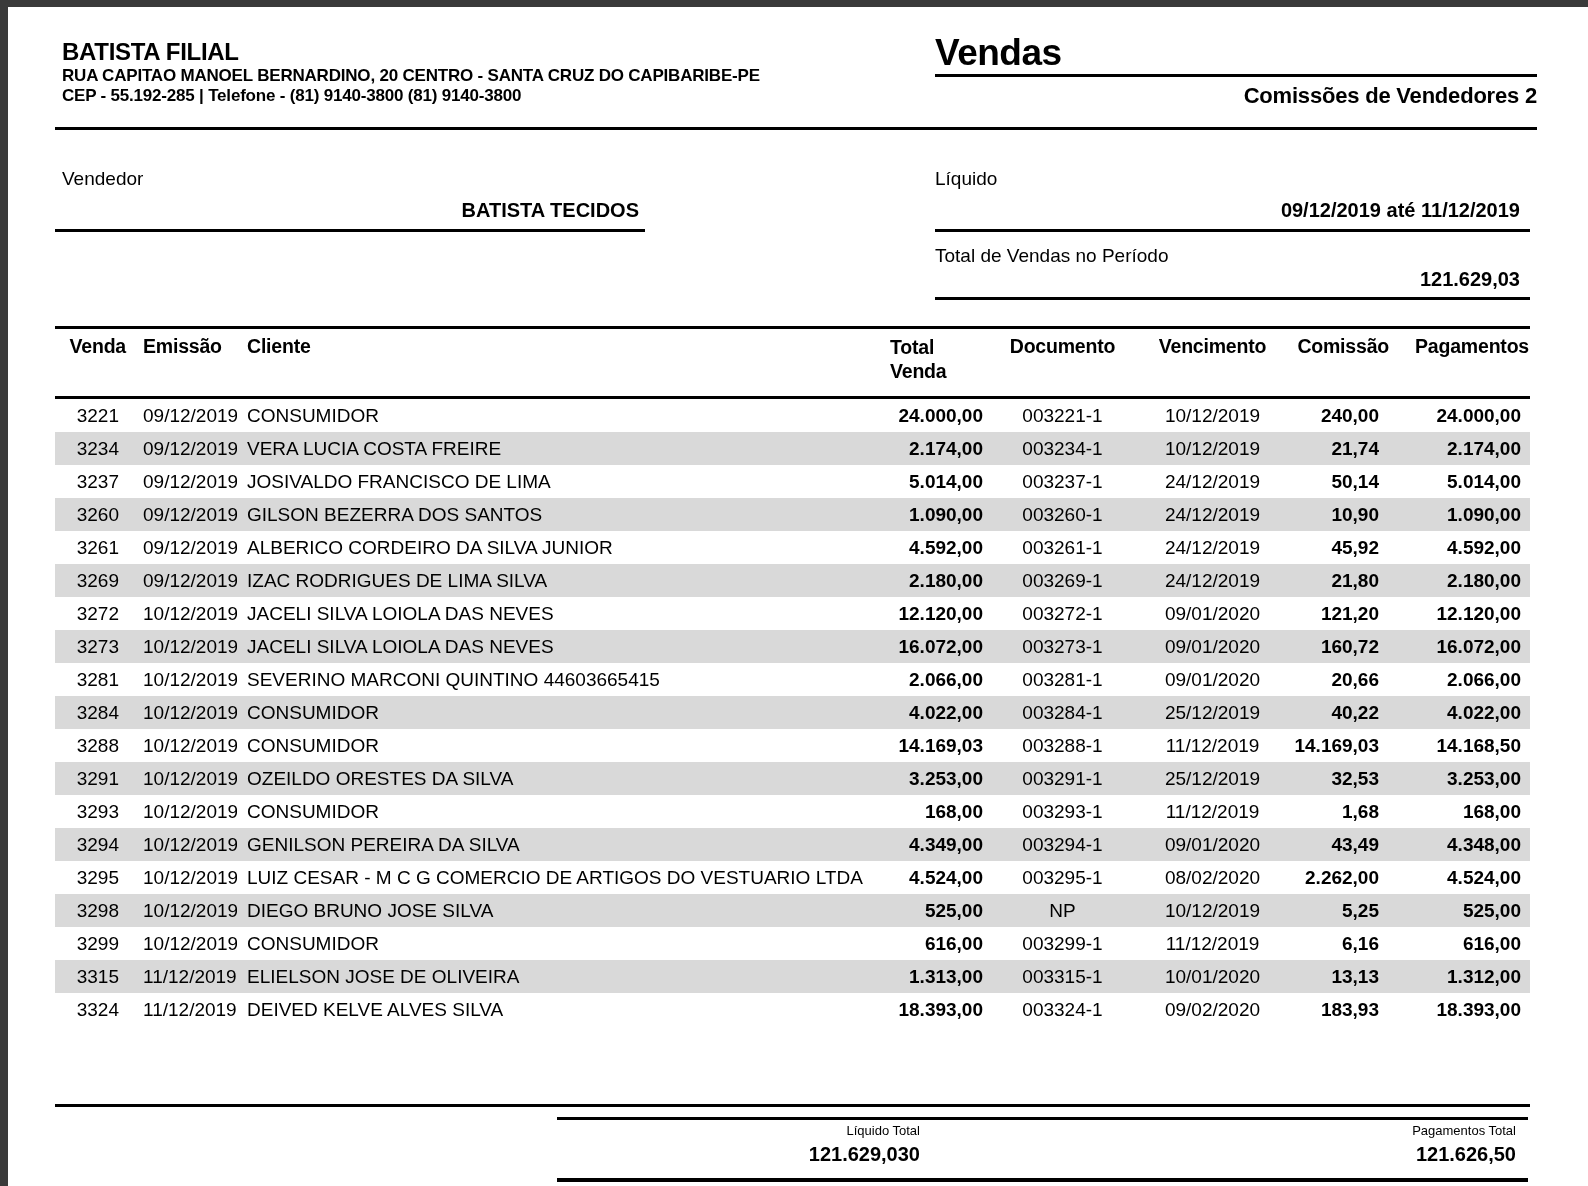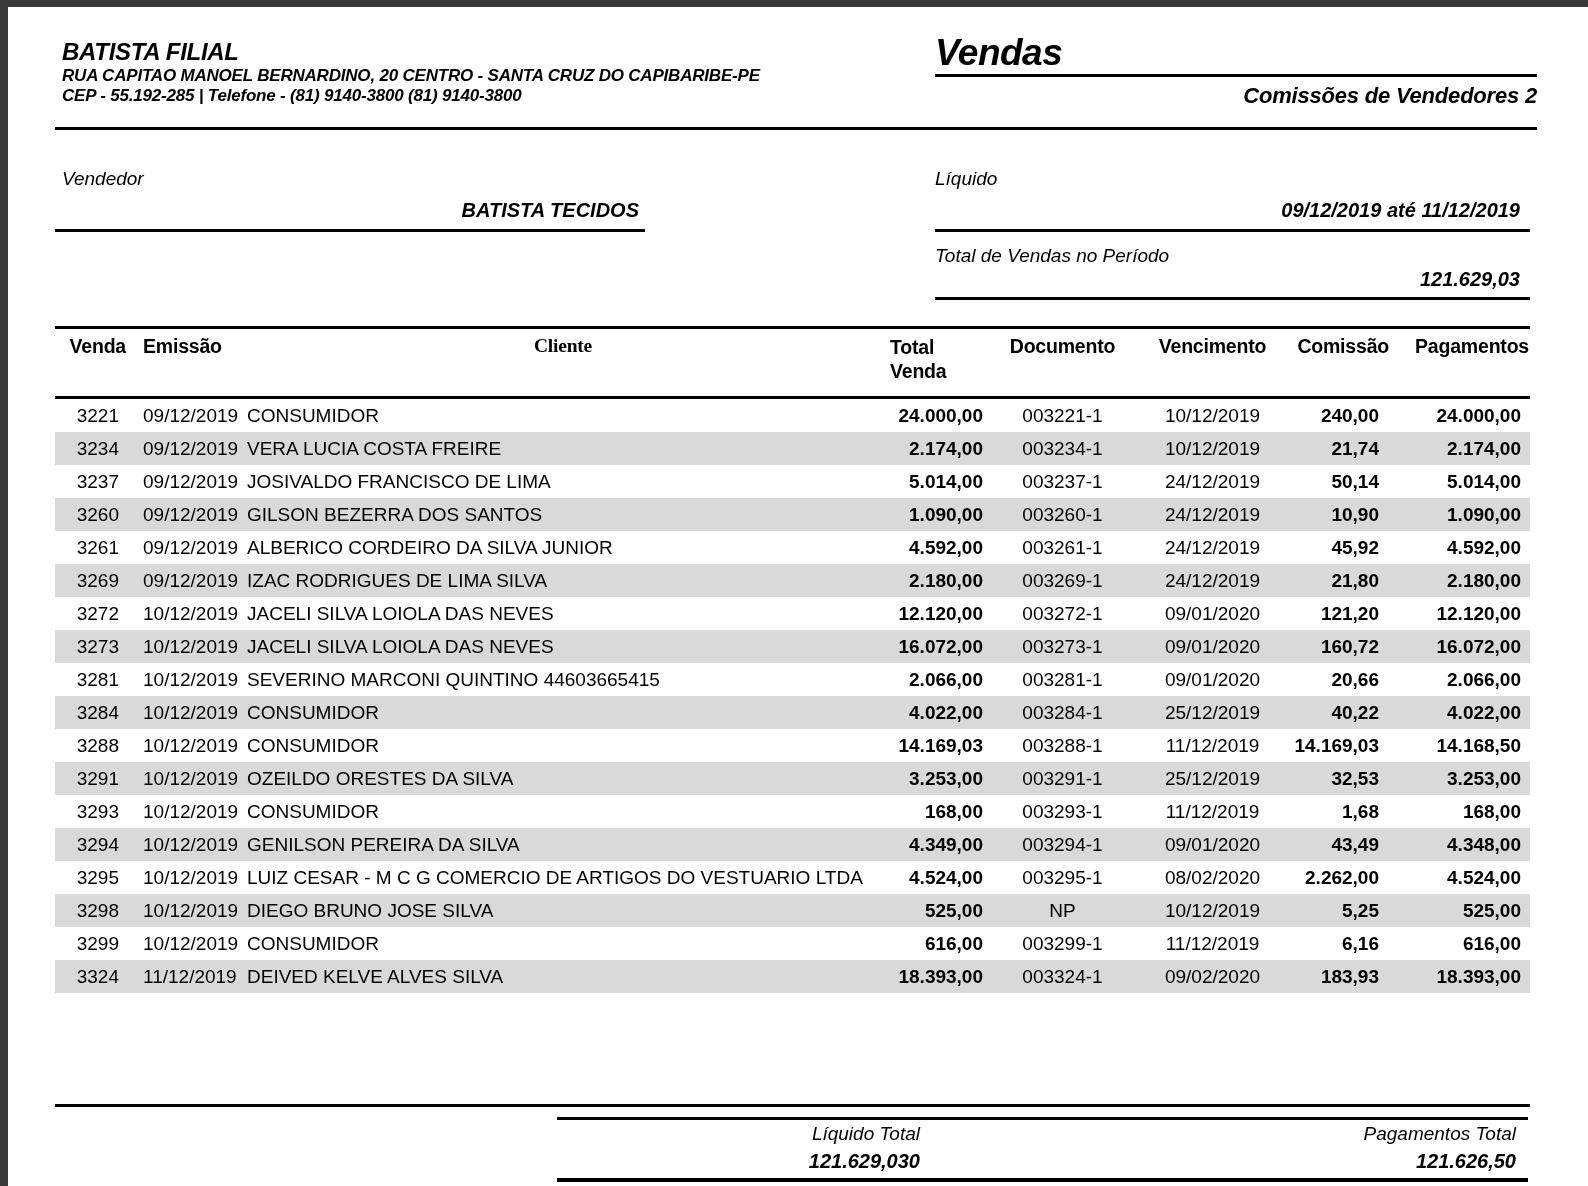--- a/index.html
+++ b/index.html
@@ -1,21 +1,21 @@
 <!DOCTYPE html>
 <html lang="pt-BR"><head>
 <meta charset="utf-8">
 <style>
   html,body{margin:0;padding:0;}
   body{
     width:1588px;height:1186px;position:relative;background:#fff;overflow:hidden;
     font-family:"Liberation Sans","DejaVu Sans",sans-serif;color:#000;
     -webkit-font-smoothing:antialiased;
   }
-  .abs{position:absolute;font-style:italic;}
+  .abs{position:absolute;}
   
   .frame-left{left:0;top:0;width:8px;height:1186px;background:#3a3a3a;}
   .frame-top{left:0;top:0;width:1588px;height:7px;background:#3a3a3a;}
 
   
   .company{left:62px;top:38px;width:830px;}
   .company-name{font-size:24px;font-weight:bold;letter-spacing:-0.3px;}
   .company-line{font-size:17px;font-weight:bold;margin-top:0;letter-spacing:-0.2px;}
 
   
@@ -49,21 +49,21 @@
     border-top:3px solid #000;border-bottom:3px solid #000;letter-spacing:-0.2px;
   }
   table.sales td{height:33px;font-size:19px;vertical-align:middle;padding-top:0;padding-bottom:0;white-space:nowrap;overflow:hidden;}
   table.sales tbody tr:nth-child(even){background:#d9d9d9;}
   .col-venda{width:72px;}  .col-emissao{width:110px;} .col-cliente{width:643px;}
   .col-total{width:105px;} .col-doc{width:155px;}     .col-venc{width:145px;}
   .col-com{width:105px;}   .col-pag{width:140px;}
 
   th.h-venda{text-align:right;}
   th.h-emissao{text-align:left;padding-left:16px;}
-  th.h-cliente{text-align:center;padding-left:10px;font-family:Liberation Serif, serif;}
+  th.h-cliente{text-align:left;padding-left:10px;}
   th.h-total{text-align:left;padding-left:10px;}
   th.h-total span{display:block;line-height:24px;}
   th.h-doc,th.h-venc{text-align:center;}
   th.h-com,th.h-pag{text-align:right;}
 
   td.c-venda{text-align:right;padding-right:8px;}
   td.c-emissao{text-align:left;padding-left:16px;}
   td.c-cliente{text-align:left;padding-left:10px;}
   td.c-total{text-align:right;padding-right:2px;font-weight:bold;}
   td.c-doc{text-align:center;}
@@ -72,21 +72,21 @@
   td.c-pag{text-align:right;padding-right:9px;font-weight:bold;}
 
   .table-bottom-rule{left:55px;top:1104px;width:1475px;height:3px;background:#000;}
 
   
   .footer-top-rule{left:557px;top:1117px;width:971px;height:3px;background:#000;}
   .footer-bottom-rule{left:557px;top:1178px;width:971px;height:4px;background:#000;}
   .footer-cell{text-align:right;}
   .footer-left{left:557px;top:1123px;width:363px;}
   .footer-right{left:990px;top:1123px;width:526px;}
-  .footer-label{font-size:19px;}
+  .footer-label{font-size:13px;}
   .footer-value{font-size:20px;font-weight:bold;margin-top:5px;}
 </style>
 </head>
 <body>
 
 <div class="abs frame-left"></div>
 <div class="abs frame-top"></div>
 
 <div class="abs company">
   <div class="company-name">BATISTA FILIAL</div>
@@ -321,20 +321,30 @@
     <td class="c-venda">3299</td>
     <td class="c-emissao">10/12/2019</td>
     <td class="c-cliente">CONSUMIDOR</td>
     <td class="c-total">616,00</td>
     <td class="c-doc">003299-1</td>
     <td class="c-venc">11/12/2019</td>
     <td class="c-com">6,16</td>
     <td class="c-pag">616,00</td>
   </tr>
 
+  <tr>
+    <td class="c-venda">3315</td>
+    <td class="c-emissao">11/12/2019</td>
+    <td class="c-cliente">ELIELSON JOSE DE OLIVEIRA</td>
+    <td class="c-total">1.313,00</td>
+    <td class="c-doc">003315-1</td>
+    <td class="c-venc">10/01/2020</td>
+    <td class="c-com">13,13</td>
+    <td class="c-pag">1.312,00</td>
+  </tr>
 
 
   <tr>
     <td class="c-venda">3324</td>
     <td class="c-emissao">11/12/2019</td>
     <td class="c-cliente">DEIVED KELVE ALVES SILVA</td>
     <td class="c-total">18.393,00</td>
     <td class="c-doc">003324-1</td>
     <td class="c-venc">09/02/2020</td>
     <td class="c-com">183,93</td>

